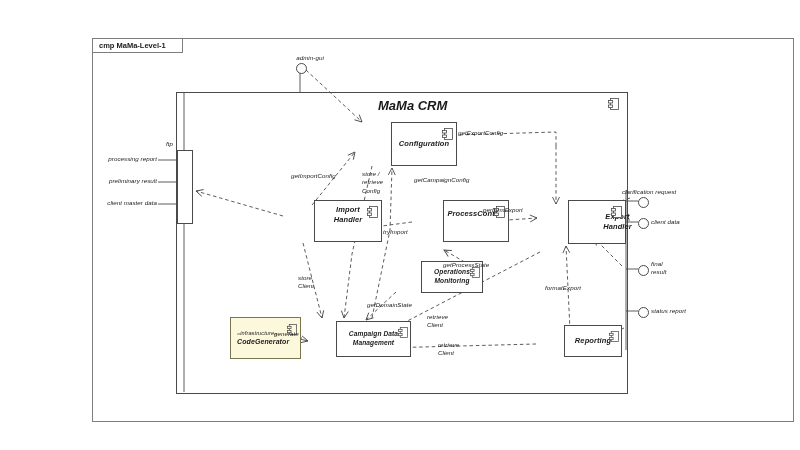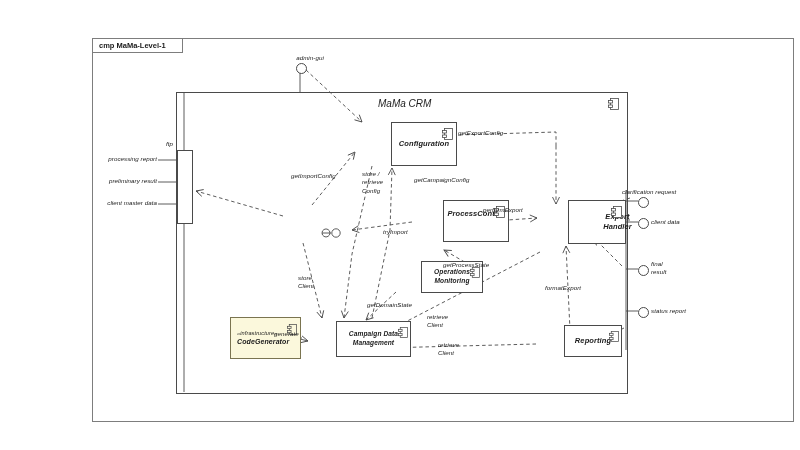--- a/index.html
+++ b/index.html
@@ -88,23 +88,23 @@
     white-space: nowrap;
     line-height: 1.2;
   }
   .outerbox {
     position: absolute;
     border: 1px solid #4a4a4a;
     background: #ffffff;
   }
   .systitle {
     position: absolute;
-    font-size: 10px;
+    font-size: 13px;
     font-style: italic;
-    font-weight: normal;
+    font-weight: bold;
     color: #1a1a1a;
     white-space: nowrap;
   }
   
   .port {
     position: absolute;
     border: 1px solid #4a4a4a;
     background: #ffffff;
   }
   
@@ -265,20 +265,30 @@
     <div class="cname">Configuration</div>
     <div class="compicon" style="right:3px; top:3px;">
       <svg viewBox="0 0 11 12" width="11" height="12">
         <rect x="2.5" y="0.5" width="8" height="11" fill="#fff" stroke="#4a4a4a" stroke-width="0.8"></rect>
         <rect x="0.5" y="2.5" width="4" height="2.5" fill="#fff" stroke="#4a4a4a" stroke-width="0.8"></rect>
         <rect x="0.5" y="7" width="4" height="2.5" fill="#fff" stroke="#4a4a4a" stroke-width="0.8"></rect>
       </svg>
     </div>
   </div>
 
+  <div class="node component" style="left:283px; top:200px; width:68px; height:42px;">
+    <div class="cname" style="margin-bottom:12px;">Import Handler</div>
+    <div class="compicon" style="right:3px; top:3px;">
+      <svg viewBox="0 0 11 12" width="11" height="12">
+        <rect x="2.5" y="0.5" width="8" height="11" fill="#fff" stroke="#4a4a4a" stroke-width="0.8"></rect>
+        <rect x="0.5" y="2.5" width="4" height="2.5" fill="#fff" stroke="#4a4a4a" stroke-width="0.8"></rect>
+        <rect x="0.5" y="7" width="4" height="2.5" fill="#fff" stroke="#4a4a4a" stroke-width="0.8"></rect>
+      </svg>
+    </div>
+  </div>
 
   <div class="node component" style="left:412px; top:200px; width:66px; height:42px;">
     <div class="cname" style="margin-bottom:14px;">ProcessControl</div>
     <div class="compicon" style="right:3px; top:3px;">
       <svg viewBox="0 0 11 12" width="11" height="12">
         <rect x="2.5" y="0.5" width="8" height="11" fill="#fff" stroke="#4a4a4a" stroke-width="0.8"></rect>
         <rect x="0.5" y="2.5" width="4" height="2.5" fill="#fff" stroke="#4a4a4a" stroke-width="0.8"></rect>
         <rect x="0.5" y="7" width="4" height="2.5" fill="#fff" stroke="#4a4a4a" stroke-width="0.8"></rect>
       </svg>
     </div>

